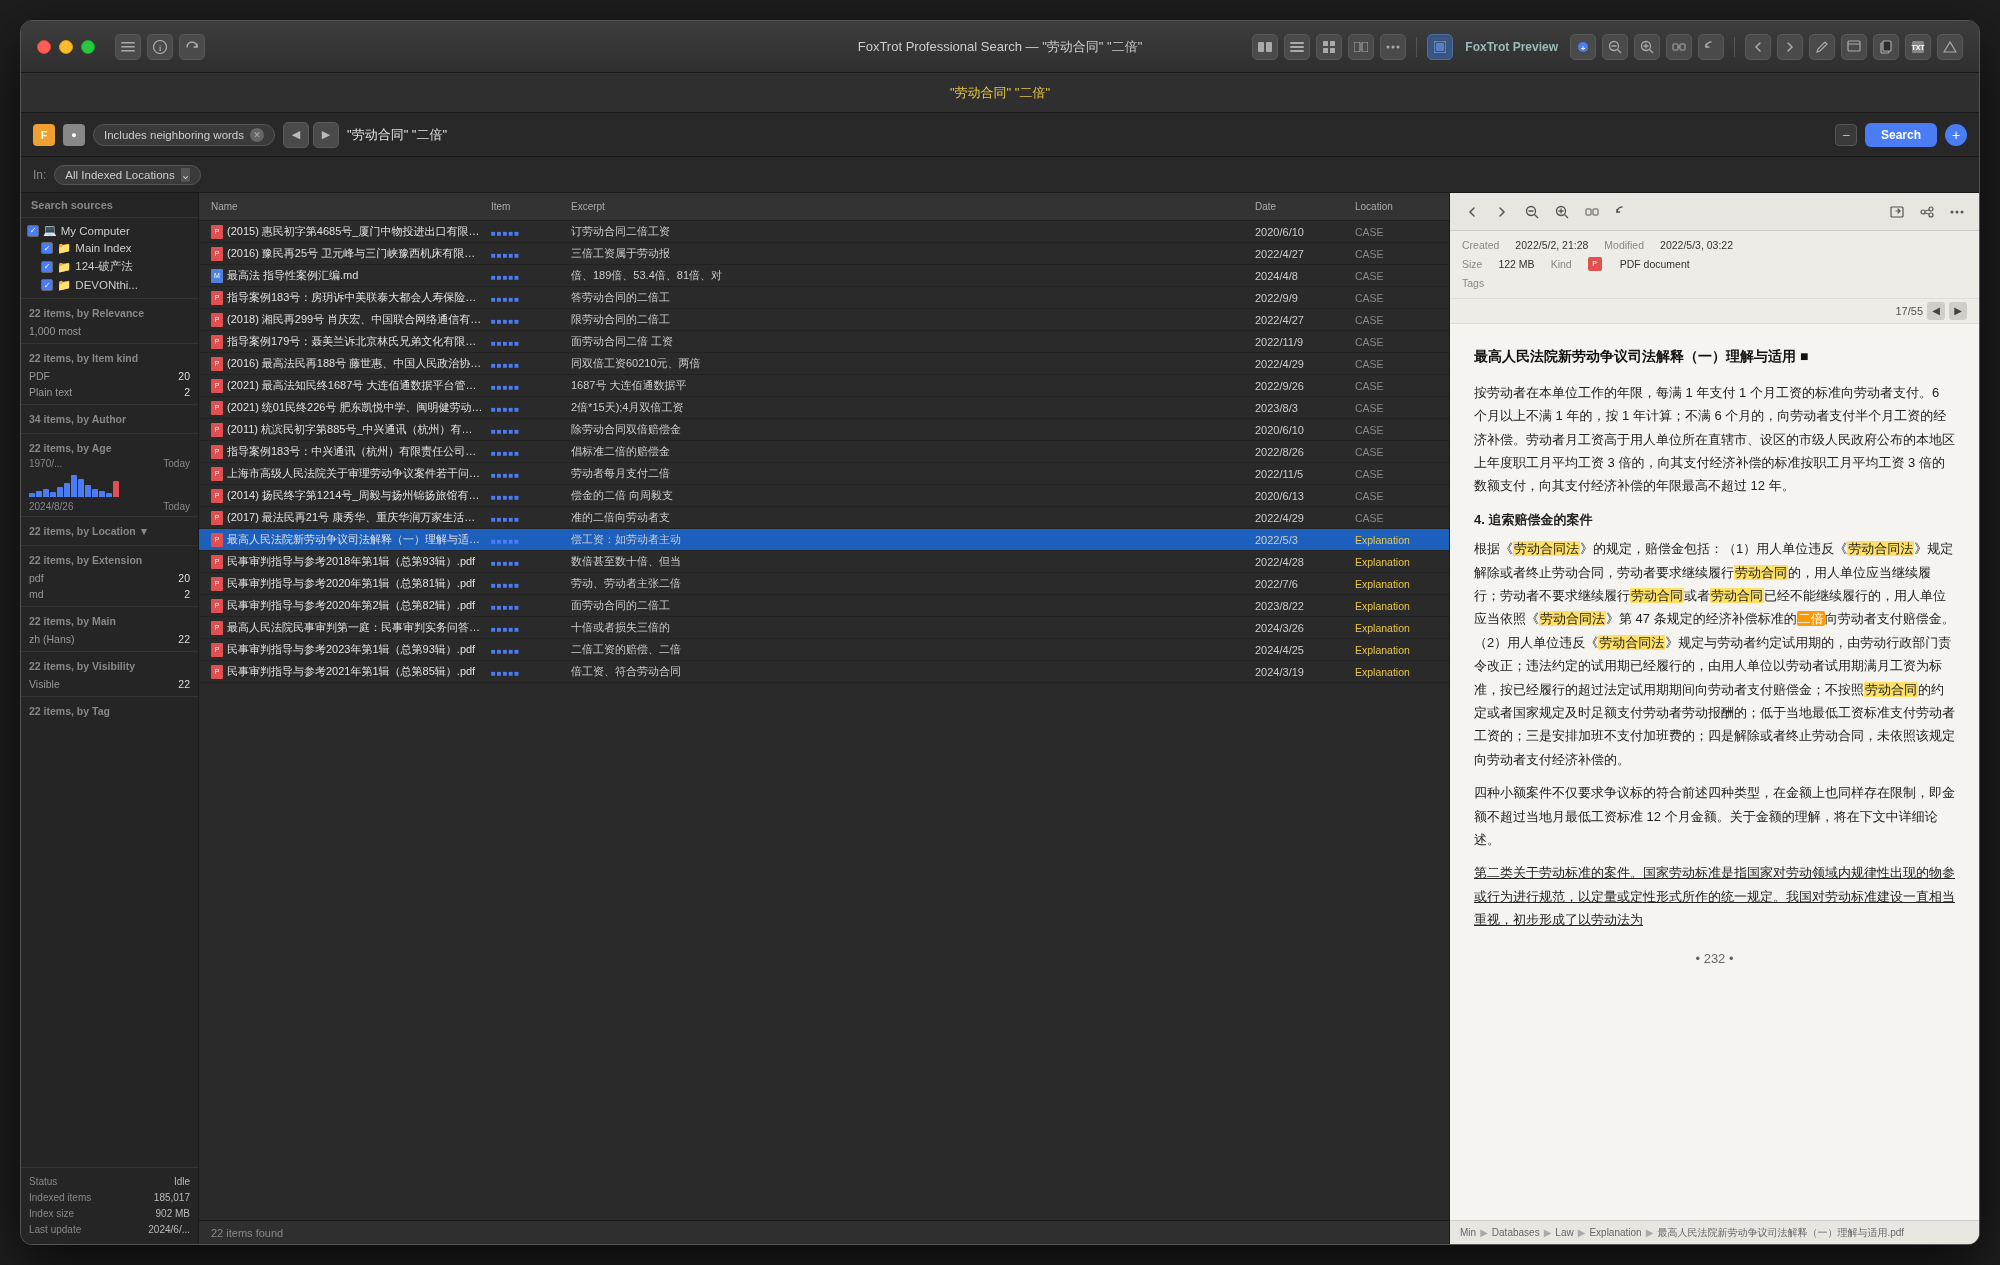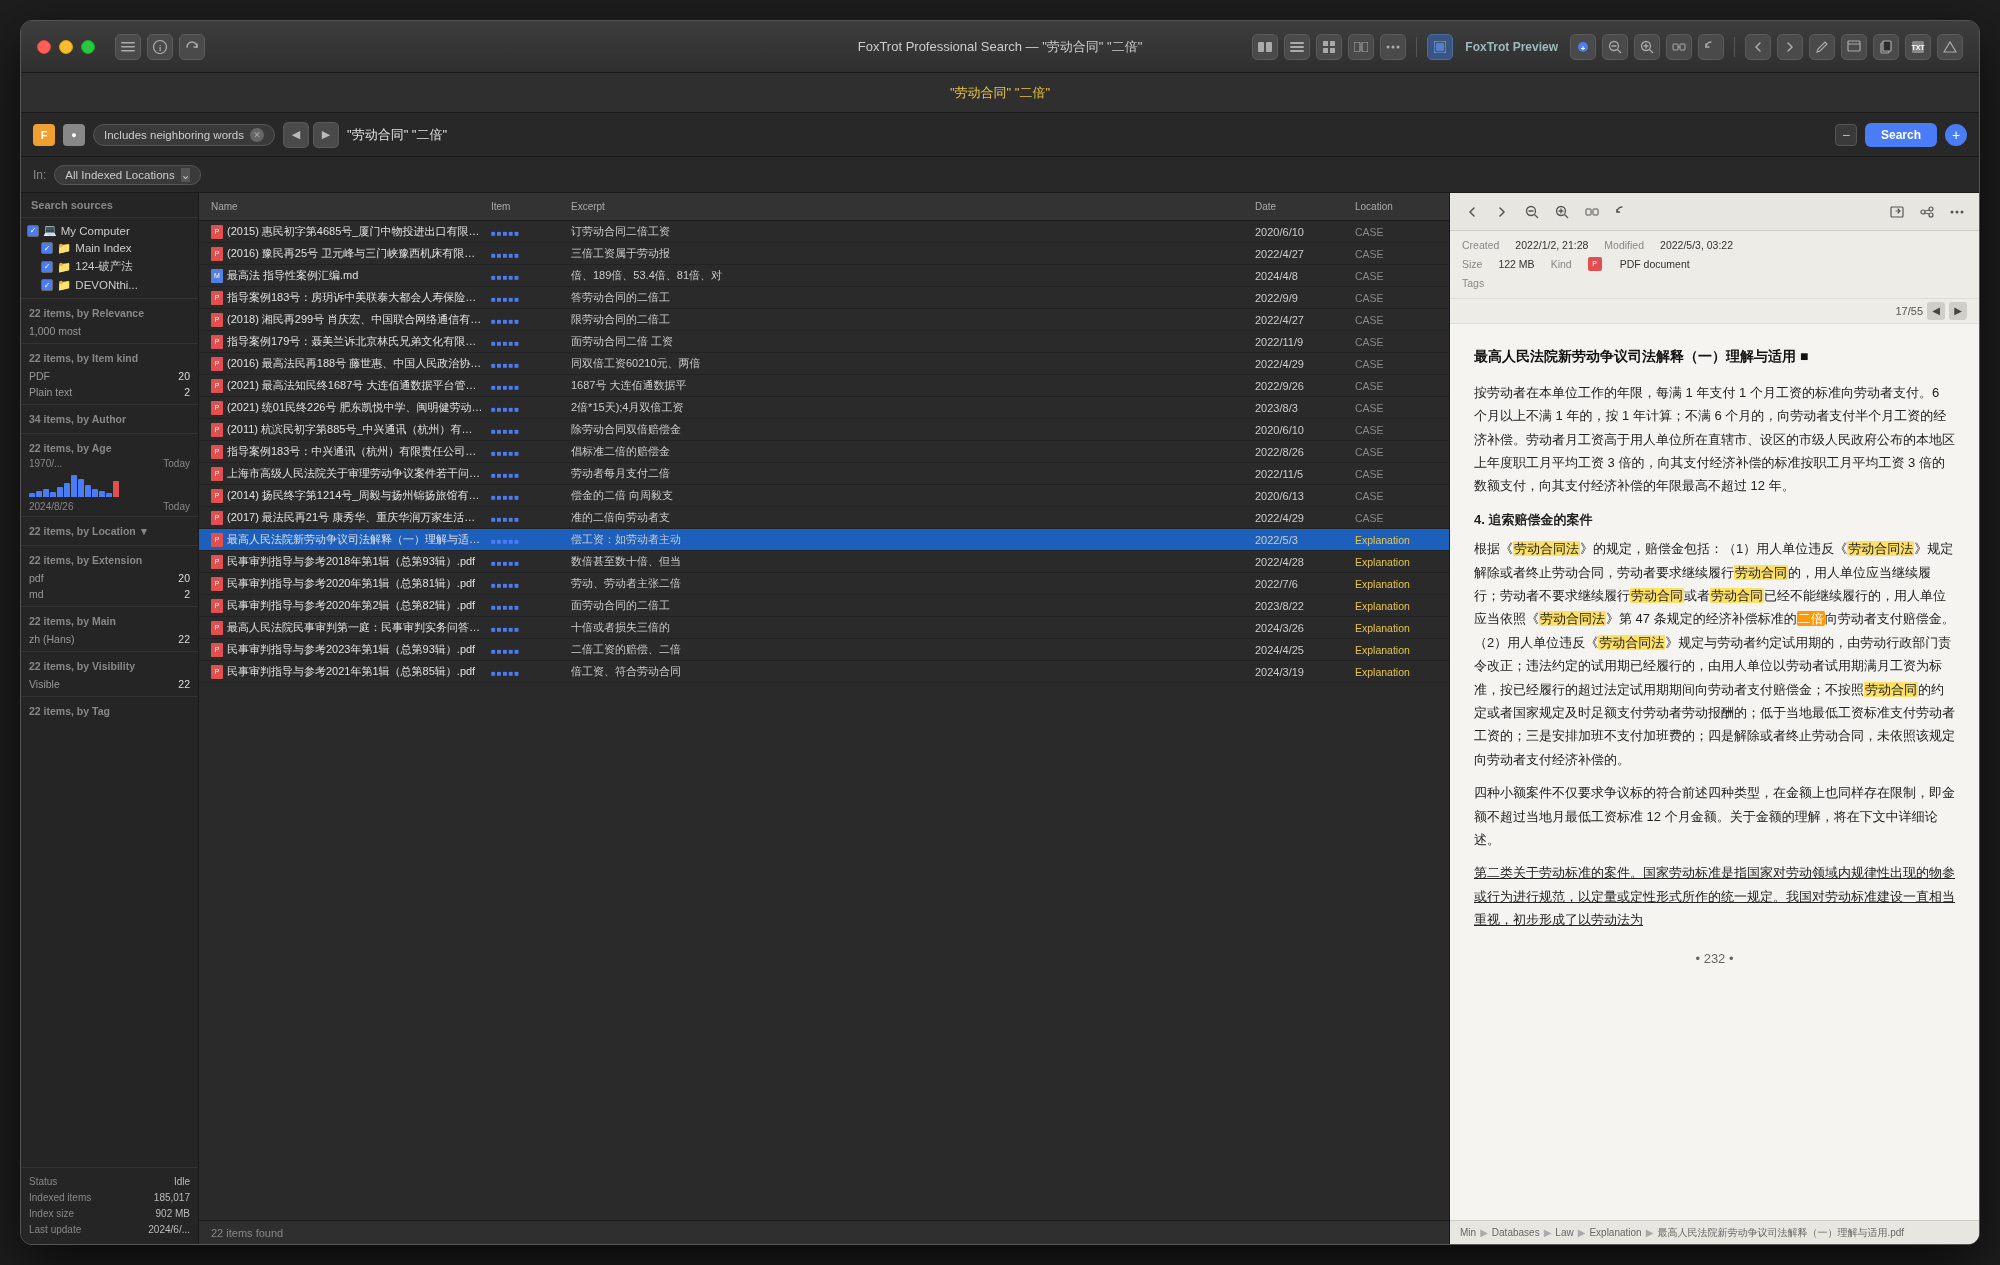--- a/index.html
+++ b/index.html
@@ -1044,21 +1044,21 @@
               <circle cx="3" cy="7" r="1.5" fill="#555"></circle>
               <circle cx="8" cy="7" r="1.5" fill="#555"></circle>
               <circle cx="13" cy="7" r="1.5" fill="#555"></circle>
             </svg>
         </div>
       </div>
 
       <div class="preview-meta">
         <div class="meta-row">
           <span class="meta-key">Created</span>
-          <span class="meta-val">2022/1/2, 21:28</span>
+          <span class="meta-val">2022/5/2, 21:28</span>
           <span class="meta-key">Modified</span>
           <span class="meta-val">2022/5/3, 03:22</span>
         </div>
         <div class="meta-row">
           <span class="meta-key">Size</span>
           <span class="meta-val">122 MB</span>
           <span class="meta-key">Kind</span>
           <span style="display:inline-block; width:14px; height:14px; background:#e05050; border-radius:2px; font-size:7px; color:white; text-align:center; line-height:14px; vertical-align:middle; margin-right:2px;">P</span>
           <span class="meta-val">PDF document</span>
         </div>

